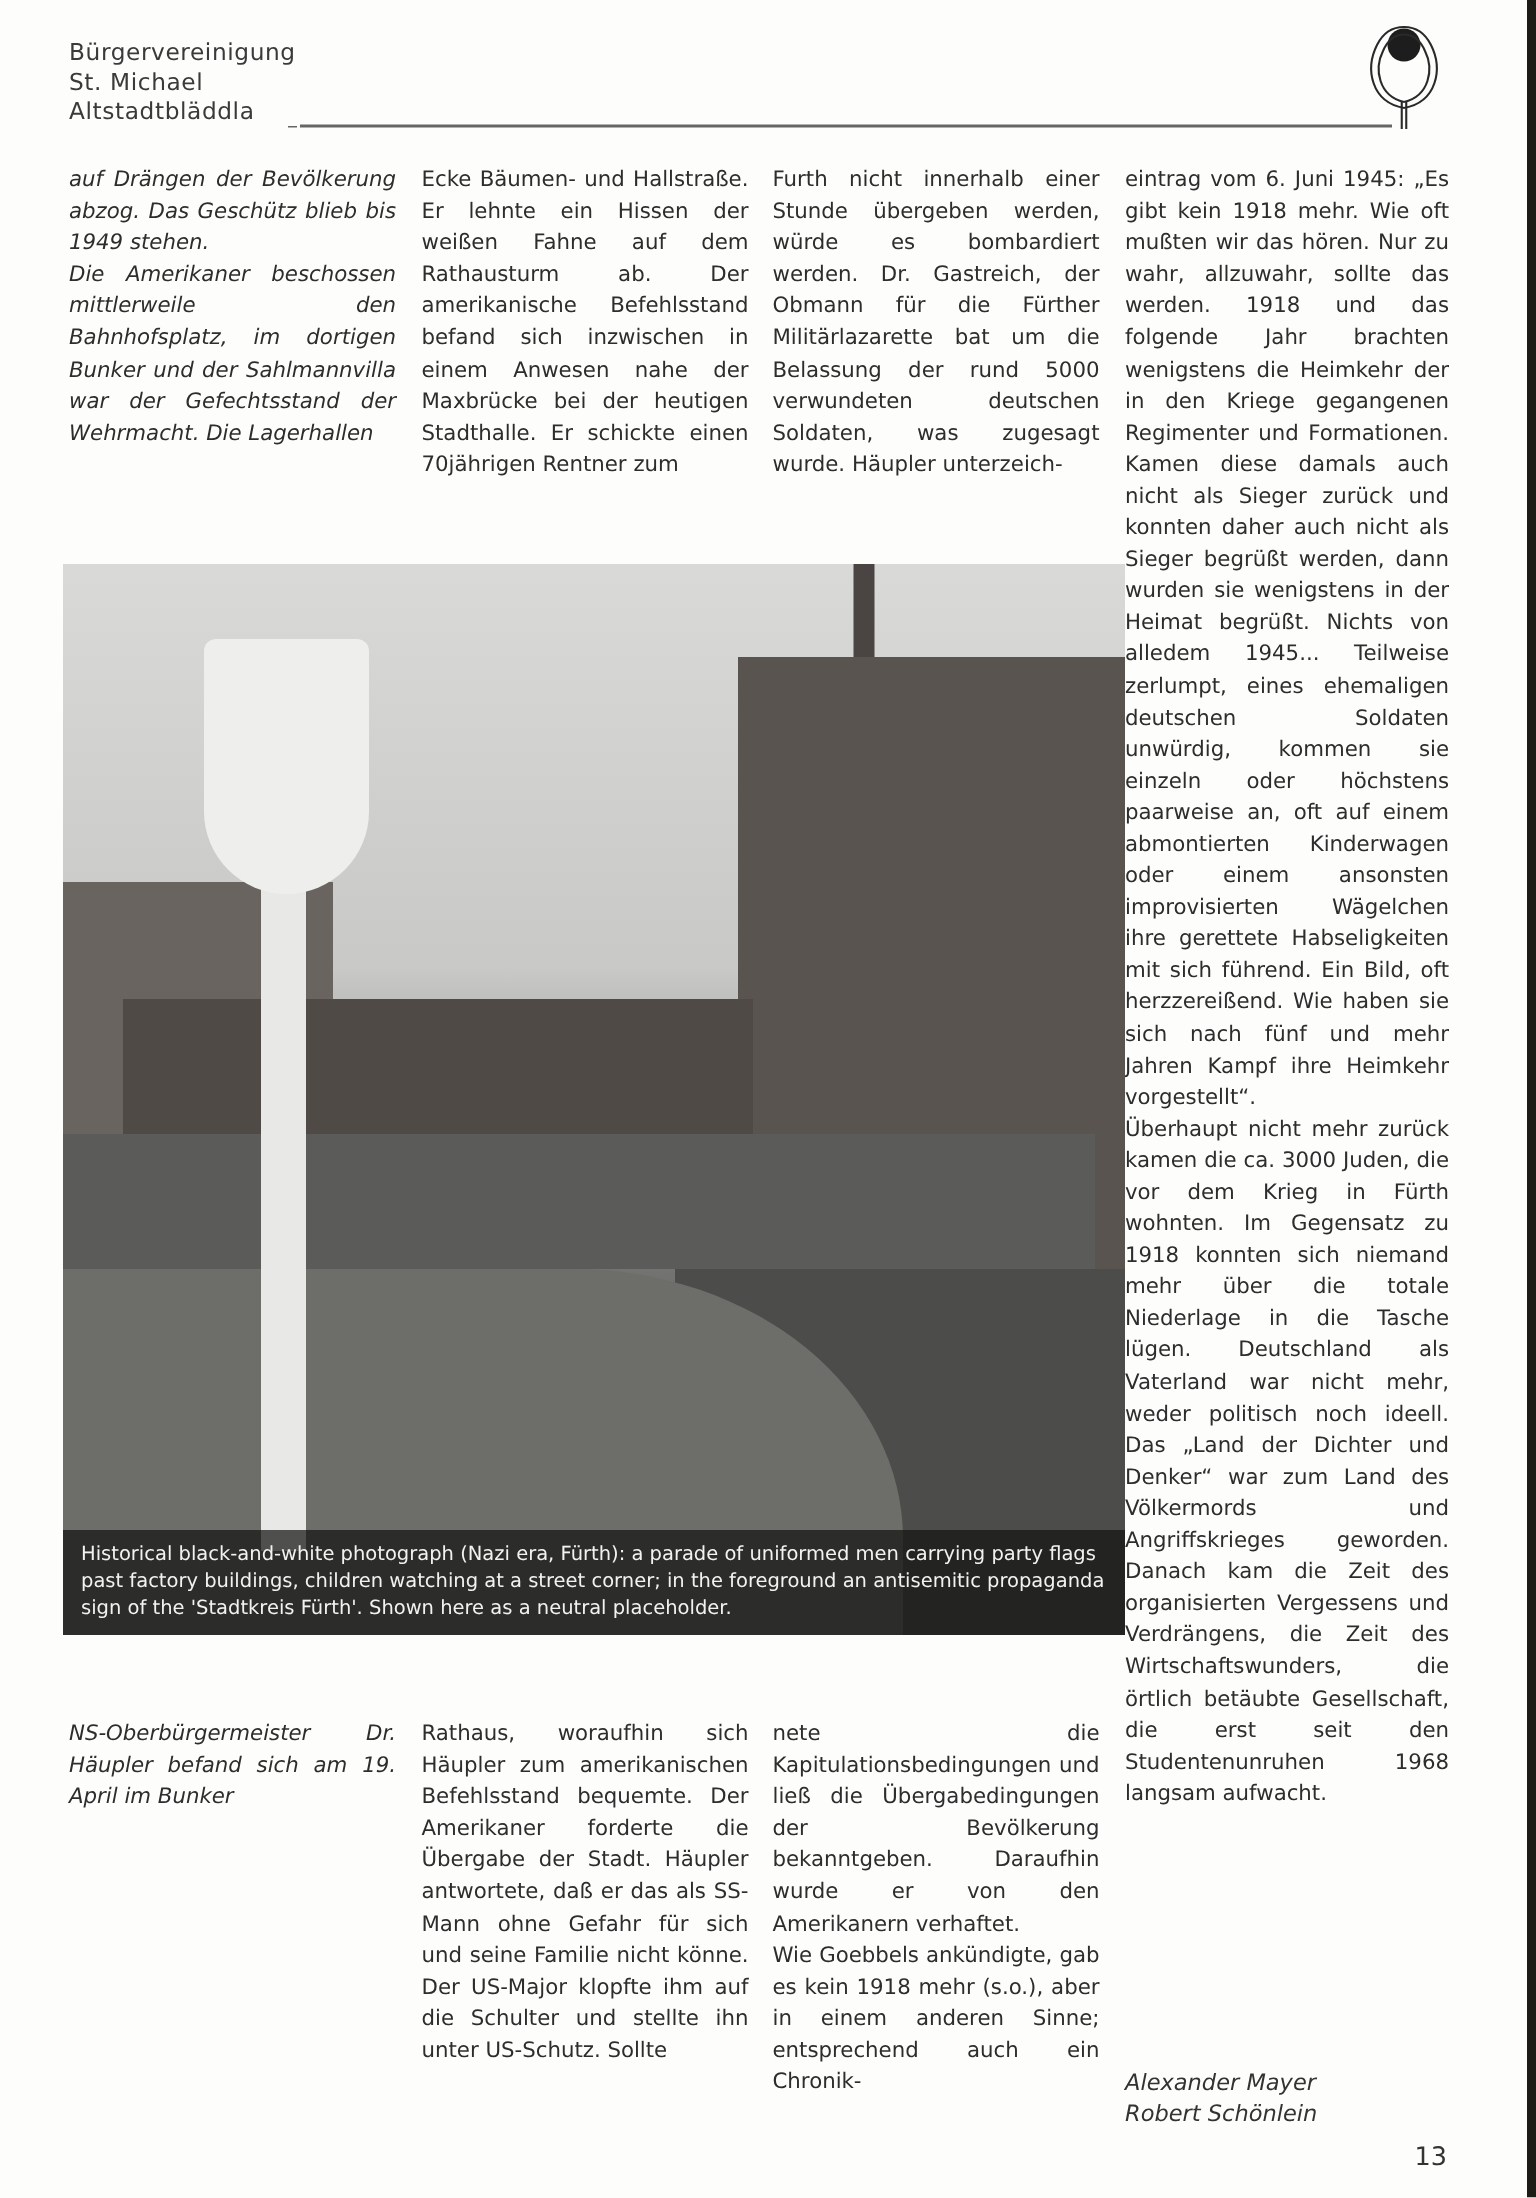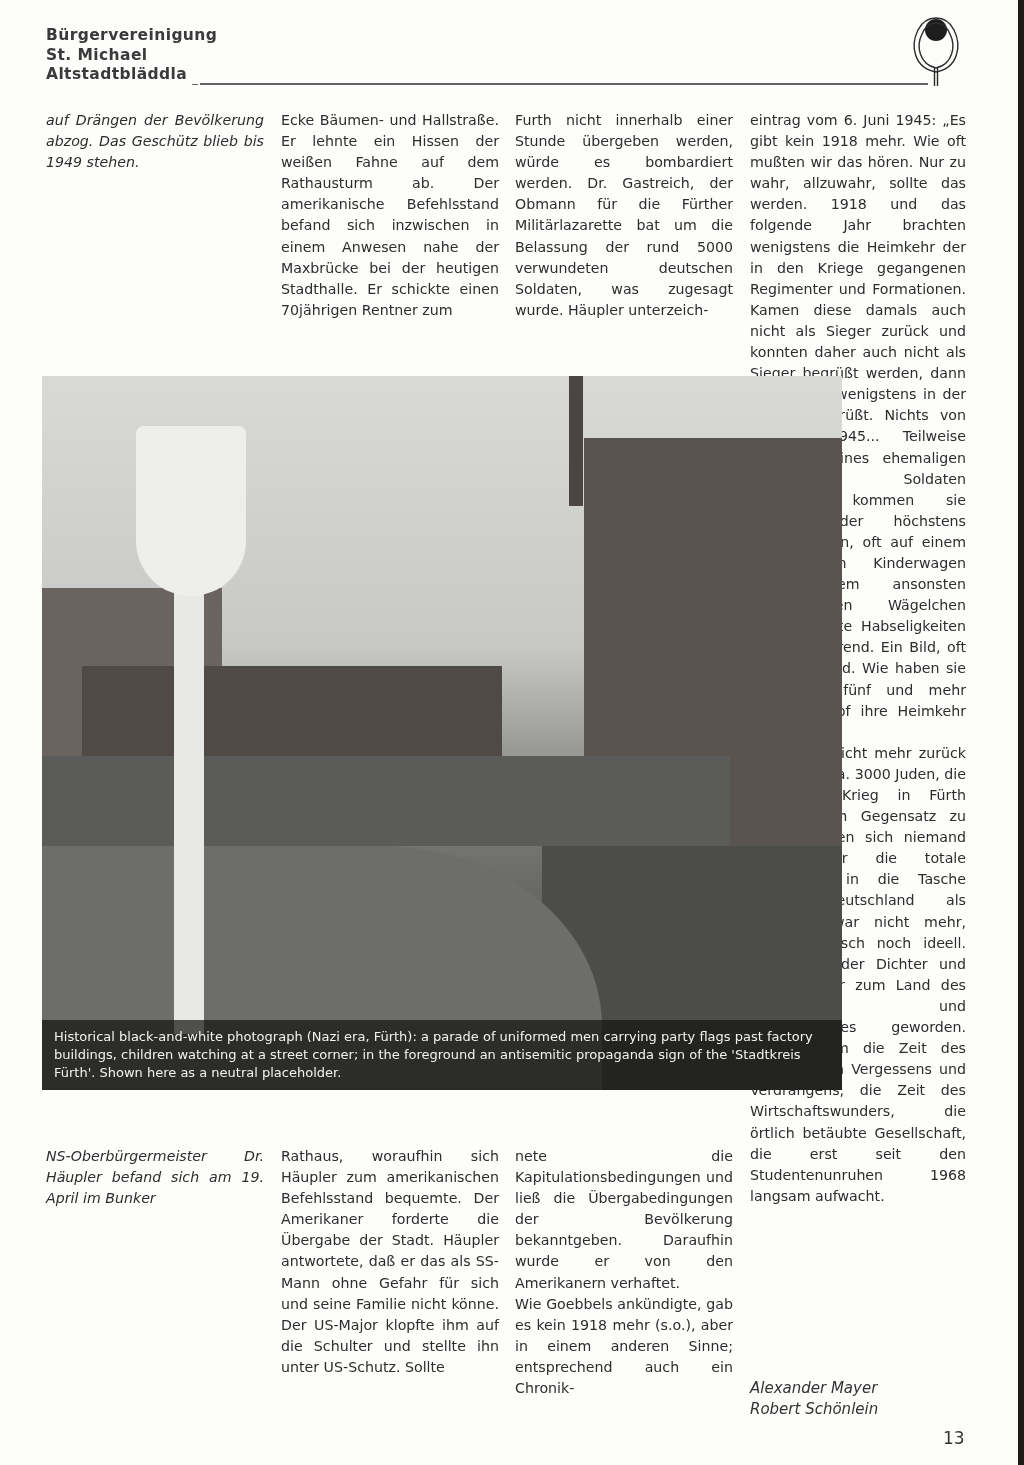--- a/index.html
+++ b/index.html
@@ -2,21 +2,21 @@
 <html><head>
   <meta charset="utf-8">
   <style>
     * { box-sizing: border-box; margin: 0; padding: 0; }
     html, body { width: 1024px; height: 1465px; background: #fdfdfb; overflow: hidden; }
     body { position: relative; font-family: "DejaVu Sans", sans-serif; color: #2b2b2b; }
 
     .page-edge { position: absolute; right: 0; top: 0; width: 6px; height: 1465px; background: #1e1a16; }
 
     
-    .masthead { position: absolute; left: 46px; top: 26px; font-size: 15.5px; line-height: 19.5px; color: #3a3a3a; letter-spacing: 0.4px; font-weight: 700; }
+    .masthead { position: absolute; left: 46px; top: 26px; font-size: 15.5px; line-height: 19.5px; color: #3a3a3a; letter-spacing: 0.4px; font-weight: 400; }
     .masthead div { white-space: nowrap; }
     .header-rule { position: absolute; left: 200px; top: 83px; width: 728px; height: 2px; background: #666; }
     .header-rule-lead { position: absolute; left: 192px; top: 84px; width: 6px; height: 1px; background: #666; }
     .logo { position: absolute; left: 906px; top: 12px; width: 60px; height: 76px; }
 
     
     .col { position: absolute; width: 218px; font-size: 14.2px; line-height: 21.1px; color: #2d2d2d; text-align: justify; hyphens: manual; }
     .col p { margin: 0; }
     .col p + p.gap { }
     .c1 { left: 46px; font-style: italic; }
@@ -25,21 +25,21 @@
     .c4 { left: 750px; width: 216px; }
     .top { top: 110px; }
     .bottom { top: 1146px; }
     .c4.full { top: 110px; }
 
     .author { font-style: italic; font-size: 15px; line-height: 21px; color: #333; text-align: left; }
     .authors { position: absolute; left: 750px; top: 1378px; }
     .page-number { position: absolute; left: 943px; top: 1428px; font-size: 17px; color: #333; }
 
     
-    .photo { position: absolute; left: 42px; top: 376px; width: 800px; height: 714px; background: linear-gradient(180deg, #d9d9d7 0%, #c8c8c6 38%, #7a7a78 62%, #5e5e5c 78%, #4a4a48 100%); overflow: hidden; }
+    .photo { position: absolute; left: 42px; top: 376px; width: 708px; height: 714px; background: linear-gradient(180deg, #d9d9d7 0%, #c8c8c6 38%, #7a7a78 62%, #5e5e5c 78%, #4a4a48 100%); overflow: hidden; }
     .photo .building-right { position: absolute; right: 0; top: 62px; width: 258px; height: 420px; background: #5a5450; }
     .photo .chimney { position: absolute; left: 527px; top: 0; width: 14px; height: 130px; background: #4a4542; }
     .photo .building-left { position: absolute; left: 0; top: 212px; width: 180px; height: 220px; background: #6a6460; }
     .photo .halls { position: absolute; left: 40px; top: 290px; width: 420px; height: 150px; background: #4f4a46; }
     .photo .crowd { position: absolute; left: 0; top: 380px; width: 688px; height: 90px; background: #5b5b59; }
     .photo .lawn { position: absolute; left: 0; top: 470px; width: 560px; height: 244px; background: #6d6d6a; border-top-right-radius: 220px 180px; }
     .photo .road { position: absolute; right: 0; top: 470px; width: 300px; height: 244px; background: #4c4c4a; }
     .photo .post { position: absolute; left: 132px; top: 170px; width: 30px; height: 488px; background: #e8e8e6; }
     .photo .sign { position: absolute; left: 94px; top: 50px; width: 110px; height: 170px; background: #eeeeec; border-radius: 8px 8px 55px 55px; }
     .photo-caption { position: absolute; left: 0; right: 0; bottom: 0; padding: 8px 12px; background: rgba(20,20,20,0.72); color: #f2f2f0; font-size: 13px; line-height: 18px; }
@@ -59,20 +59,21 @@
 <svg class="logo" viewBox="0 0 60 76">
   <circle cx="30" cy="18" r="11" fill="#1d1d1d"></circle>
   <path d="M30 60 C 8 56, 4 34, 12 18 C 16 10, 22 6, 30 6 C 38 6, 44 10, 48 18 C 56 34, 52 56, 30 60" fill="none" stroke="#2a2a2a" stroke-width="1.4"></path>
   <path d="M30 56 C 13 52, 10 34, 16 22 C 19 15, 24 11, 30 11 C 36 11, 41 15, 44 22 C 50 34, 47 52, 30 56" fill="none" stroke="#2a2a2a" stroke-width="1.4"></path>
   <line x1="28.5" y1="56" x2="28.5" y2="74" stroke="#2a2a2a" stroke-width="1.4"></line>
   <line x1="31.5" y1="56" x2="31.5" y2="74" stroke="#2a2a2a" stroke-width="1.4"></line>
 </svg>
 
 <div class="col c1 top">
   <p>auf Drängen der Bevölkerung abzog. Das Geschütz blieb bis 1949 stehen.</p>
+  <p>Die Amerikaner beschossen mittlerweile den Bahnhofsplatz, im dortigen Bunker und der Sahlmannvilla war der Gefechtsstand der Wehrmacht. Die Lagerhallen</p>
 </div>
 <div class="col c2 top">
   <p>Ecke Bäumen- und Hallstraße. Er lehnte ein Hissen der weißen Fahne auf dem Rathausturm ab. Der amerikanische Befehlsstand befand sich inzwischen in einem Anwesen nahe der Maxbrücke bei der heutigen Stadthalle. Er schickte einen 70jährigen Rentner zum</p>
 </div>
 <div class="col c3 top">
   <p>Furth nicht innerhalb einer Stunde übergeben werden, würde es bombardiert werden. Dr. Gastreich, der Obmann für die Fürther Militärlazarette bat um die Belassung der rund 5000 verwundeten deutschen Soldaten, was zugesagt wurde. Häupler unterzeich-</p>
 </div>
 
 <div class="col c4 full">
   <p>eintrag vom 6. Juni 1945: „Es gibt kein 1918 mehr. Wie oft mußten wir das hören. Nur zu wahr, allzuwahr, sollte das werden. 1918 und das folgende Jahr brachten wenigstens die Heimkehr der in den Kriege gegangenen Regimenter und Formationen. Kamen diese damals auch nicht als Sieger zurück und konnten daher auch nicht als Sieger begrüßt werden, dann wurden sie wenigstens in der Heimat begrüßt. Nichts von alledem 1945... Teilweise zerlumpt, eines ehemaligen deutschen Soldaten unwürdig, kommen sie einzeln oder höchstens paarweise an, oft auf einem abmontierten Kinderwagen oder einem ansonsten improvisierten Wägelchen ihre gerettete Habseligkeiten mit sich führend. Ein Bild, oft herzzereißend. Wie haben sie sich nach fünf und mehr Jahren Kampf ihre Heimkehr vorgestellt“.</p>

